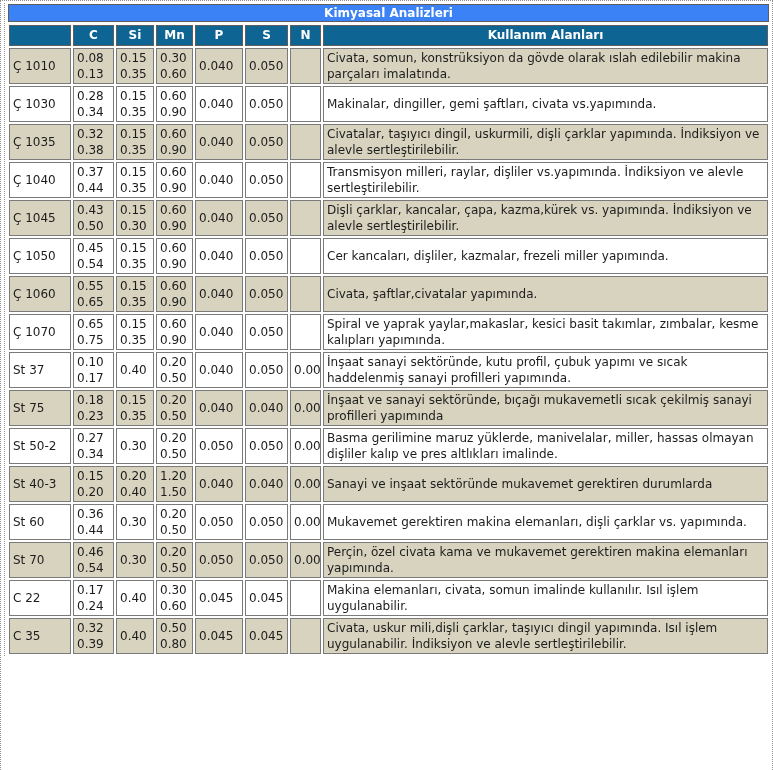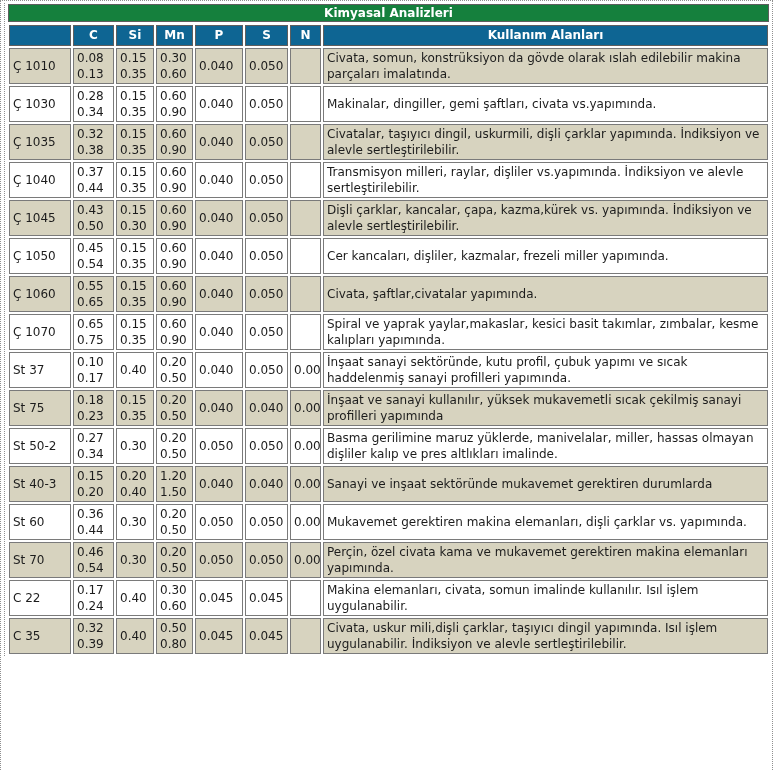--- a/index.html
+++ b/index.html
@@ -21,21 +21,21 @@
     border-left: 1px dotted #8f8f8f;
     border-right: 1px dotted #8f8f8f;
     box-sizing: border-box;
   }
   .inner {
     margin: 2px 1px 0 3px;
     border-left: 1px dotted #8f8f8f;
     padding: 1px 1px 0 2px;
   }
   .title-bar {
-    background: #15803d;
+    background: #3b82f6;
     border: 1px solid #5e5e5e;
     color: #ffffff;
     font-size: 12px;
     font-weight: bold;
     text-align: center;
     line-height: 16px;
     padding: 0;
     height: 16px;
     margin: 0 1px 1px 1px;
   }
@@ -194,21 +194,21 @@
             <td class="c-usage">İnşaat sanayi sektöründe, kutu profil, çubuk yapımı ve sıcak haddelenmiş sanayi profilleri yapımında.</td>
           </tr>
           <tr class="shaded">
             <td class="c-name">St 75</td>
             <td class="c-val">0.18<br>0.23</td>
             <td class="c-val">0.15<br>0.35</td>
             <td class="c-val">0.20<br>0.50</td>
             <td class="c-num">0.040</td>
             <td class="c-num">0.040</td>
             <td class="c-num">0.007</td>
-            <td class="c-usage">İnşaat ve sanayi kullanılır, yüksek mukavemetli sıcak çekilmiş sanayi profilleri yapımında</td>
+            <td class="c-usage">İnşaat ve sanayi sektöründe, bıçağı mukavemetli sıcak çekilmiş sanayi profilleri yapımında</td>
           </tr>
           <tr class="">
             <td class="c-name">St 50-2</td>
             <td class="c-val">0.27<br>0.34</td>
             <td class="c-val">0.30</td>
             <td class="c-val">0.20<br>0.50</td>
             <td class="c-num">0.050</td>
             <td class="c-num">0.050</td>
             <td class="c-num">0.009</td>
             <td class="c-usage">Basma gerilimine maruz yüklerde, manivelalar, miller, hassas olmayan dişliler kalıp ve pres altlıkları imalinde.</td>

